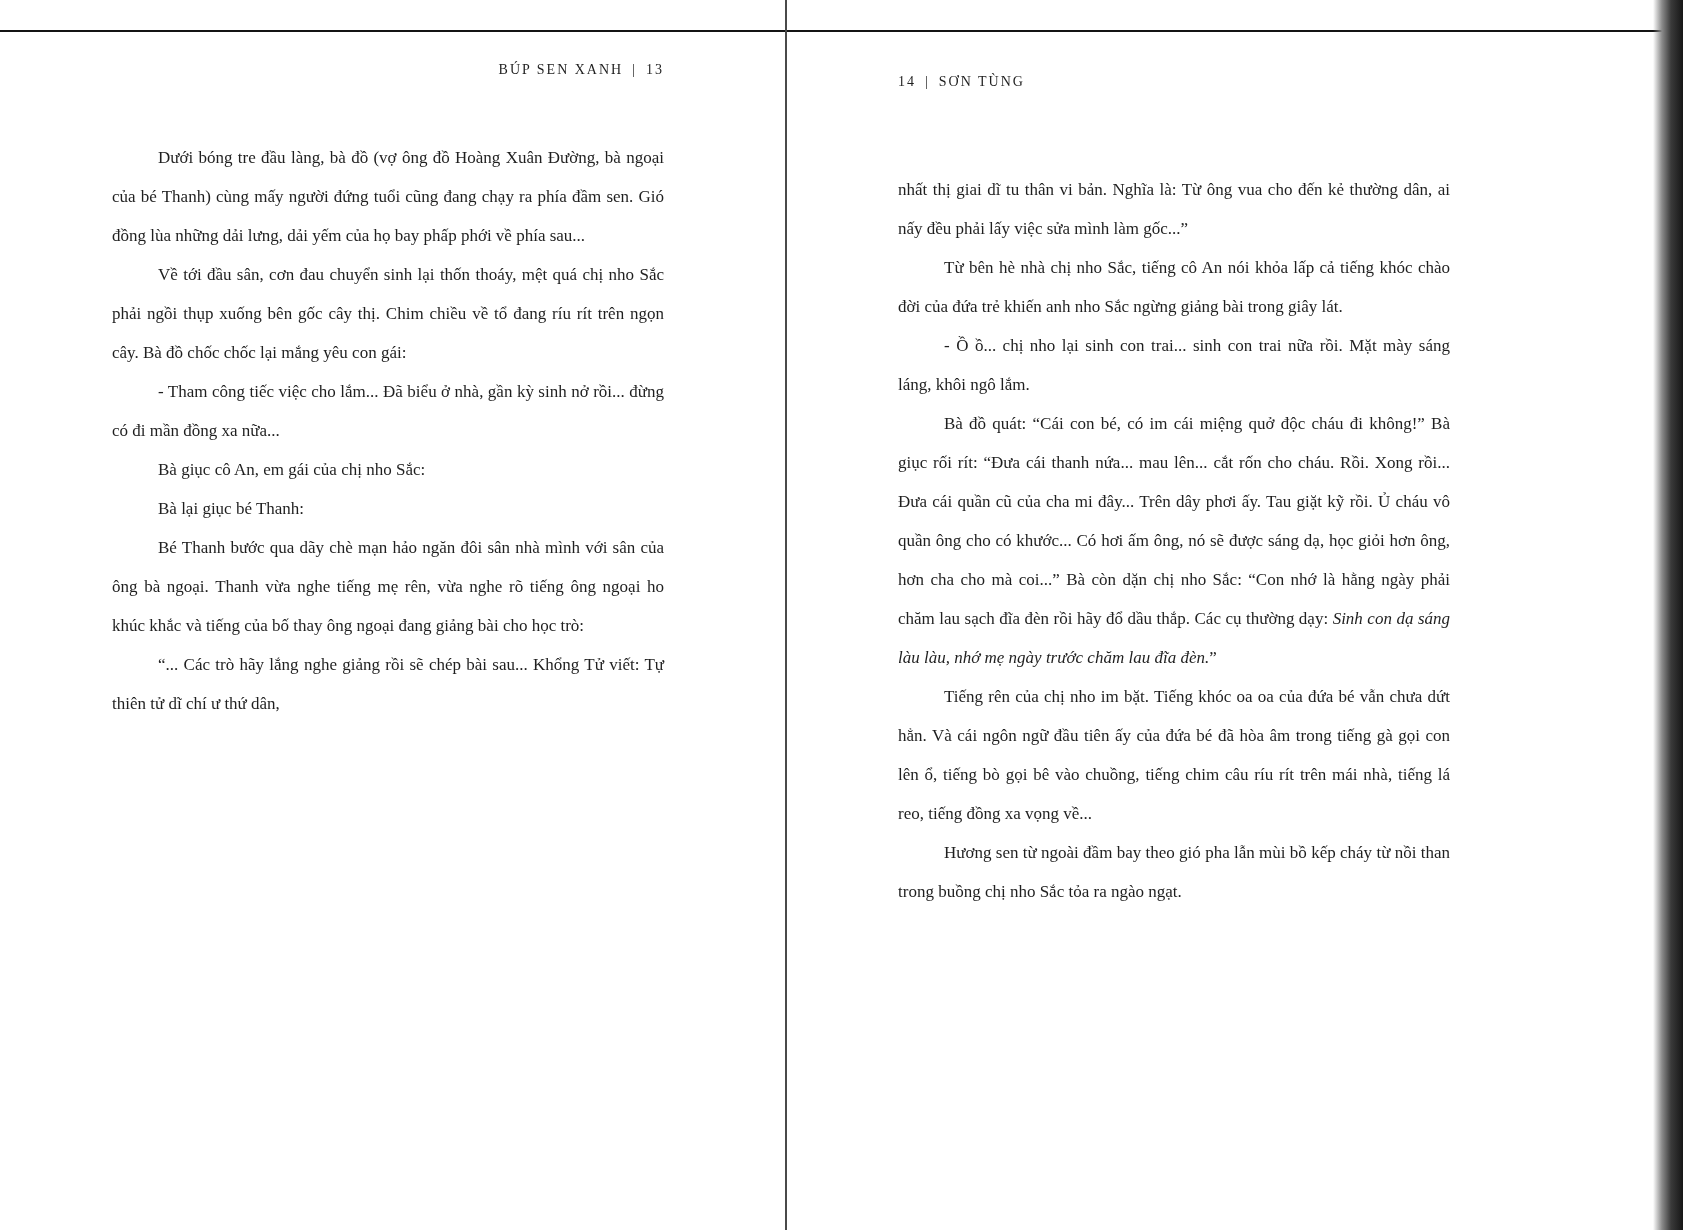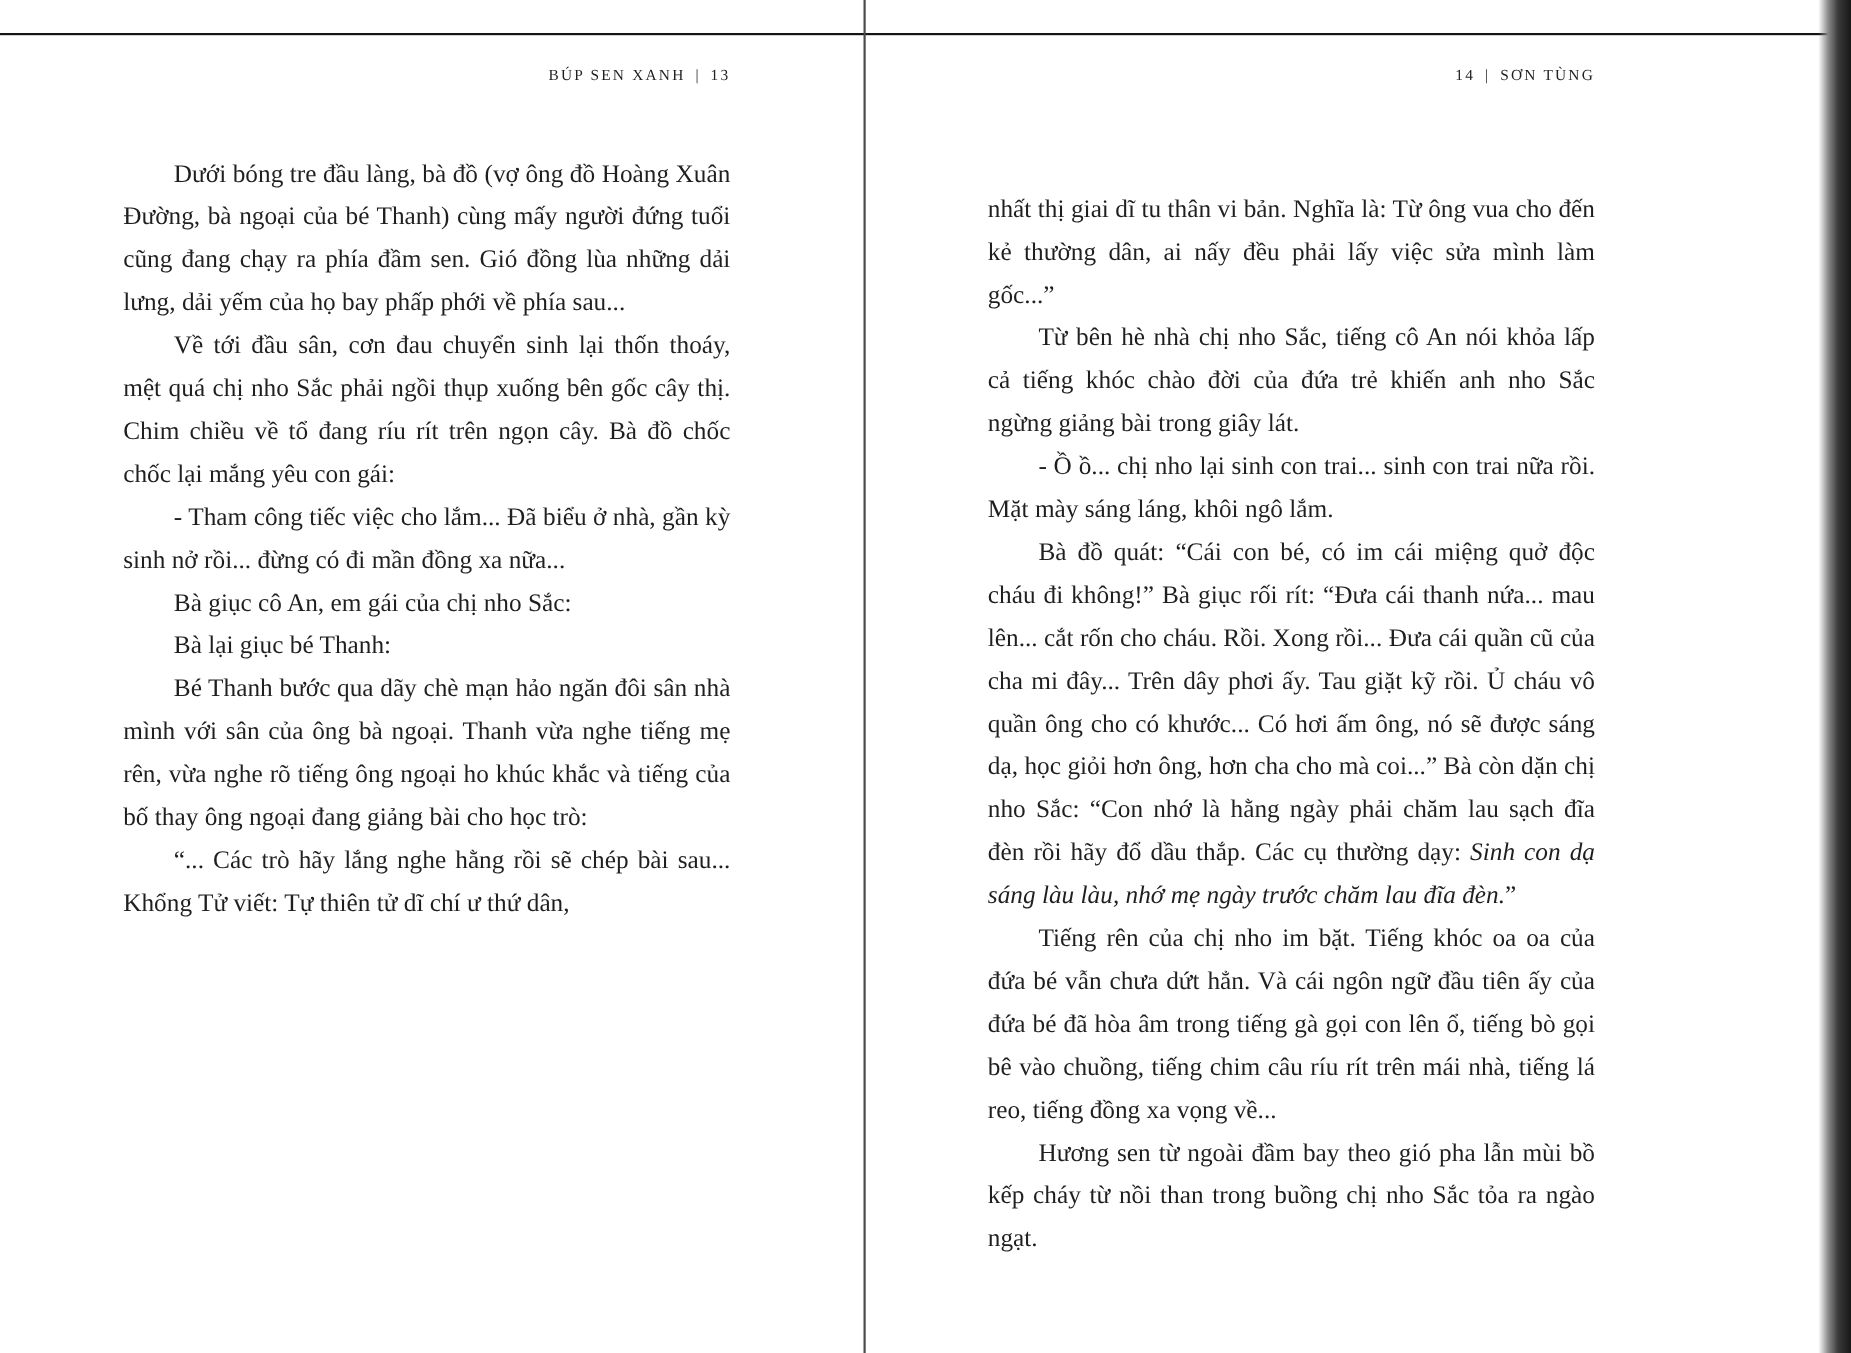--- a/index.html
+++ b/index.html
@@ -44,25 +44,25 @@
   .page-right { left: 898px; }
   .running-head {
     position: absolute;
     top: 62px; left: 0; width: 100%;
     font-size: 14px;
     letter-spacing: 2px;
     white-space: pre;
     color: var(--text, #1f1f1f);
   }
   .head-left  { text-align: right; }
-  .head-right { text-align: right; }
+  .head-right { text-align: left; margin-top: 12px; }
   .page-body {
     position: absolute;
     top: 138px; left: 0; width: 100%;
-    font-size: 23px;
+    font-size: 17px;
     line-height: 39px;
     text-align: justify;
   }
   .para { margin: 0; text-indent: 46px; }
   .para.no-indent { text-indent: 0; margin-top: 32px; }
   em { }
 </style>
 </head>
 <body>
 
@@ -71,21 +71,21 @@
 
   <div class="page page-left">
     <div class="running-head head-left">BÚP SEN XANH | 13</div>
     <div class="page-body" id="left-body">
         <p class="para"><span>Dưới bóng tre đầu làng, bà đồ (vợ ông đồ Hoàng Xuân Đường, bà ngoại của bé Thanh) cùng mấy người đứng tuổi cũng đang chạy ra phía đầm sen. Gió đồng lùa những dải lưng, dải yếm của họ bay phấp phới về phía sau...</span></p>
         <p class="para"><span>Về tới đầu sân, cơn đau chuyển sinh lại thốn thoáy, mệt quá chị nho Sắc phải ngồi thụp xuống bên gốc cây thị. Chim chiều về tổ đang ríu rít trên ngọn cây. Bà đồ chốc chốc lại mắng yêu con gái:</span></p>
         <p class="para"><span>- Tham công tiếc việc cho lắm... Đã biểu ở nhà, gần kỳ sinh nở rồi... đừng có đi mần đồng xa nữa...</span></p>
         <p class="para"><span>Bà giục cô An, em gái của chị nho Sắc:</span></p>
         <p class="para"><span>Bà lại giục bé Thanh:</span></p>
         <p class="para"><span>Bé Thanh bước qua dãy chè mạn hảo ngăn đôi sân nhà mình với sân của ông bà ngoại. Thanh vừa nghe tiếng mẹ rên, vừa nghe rõ tiếng ông ngoại ho khúc khắc và tiếng của bố thay ông ngoại đang giảng bài cho học trò:</span></p>
-        <p class="para"><span>“... Các trò hãy lắng nghe hằng rồi sẽ chép bài sau... Khổng Tử viết: Tự thiên tử dĩ chí ư thứ dân,</span></p>
+        <p class="para"><span>“... Các trò hãy lắng nghe giảng rồi sẽ chép bài sau... Khổng Tử viết: Tự thiên tử dĩ chí ư thứ dân,</span></p>
       </div>
   </div>
 
   <div class="gutter-line"></div>
 
   <div class="page page-right">
     <div class="running-head head-right">14 | SƠN TÙNG</div>
     <div class="page-body" id="right-body">
         <p class="para no-indent"><span>nhất thị giai dĩ tu thân vi bản. Nghĩa là: Từ ông vua cho đến kẻ thường dân, ai nấy đều phải lấy việc sửa mình làm gốc...”</span></p>
         <p class="para"><span>Từ bên hè nhà chị nho Sắc, tiếng cô An nói khỏa lấp cả tiếng khóc chào đời của đứa trẻ khiến anh nho Sắc ngừng giảng bài trong giây lát.</span></p>

